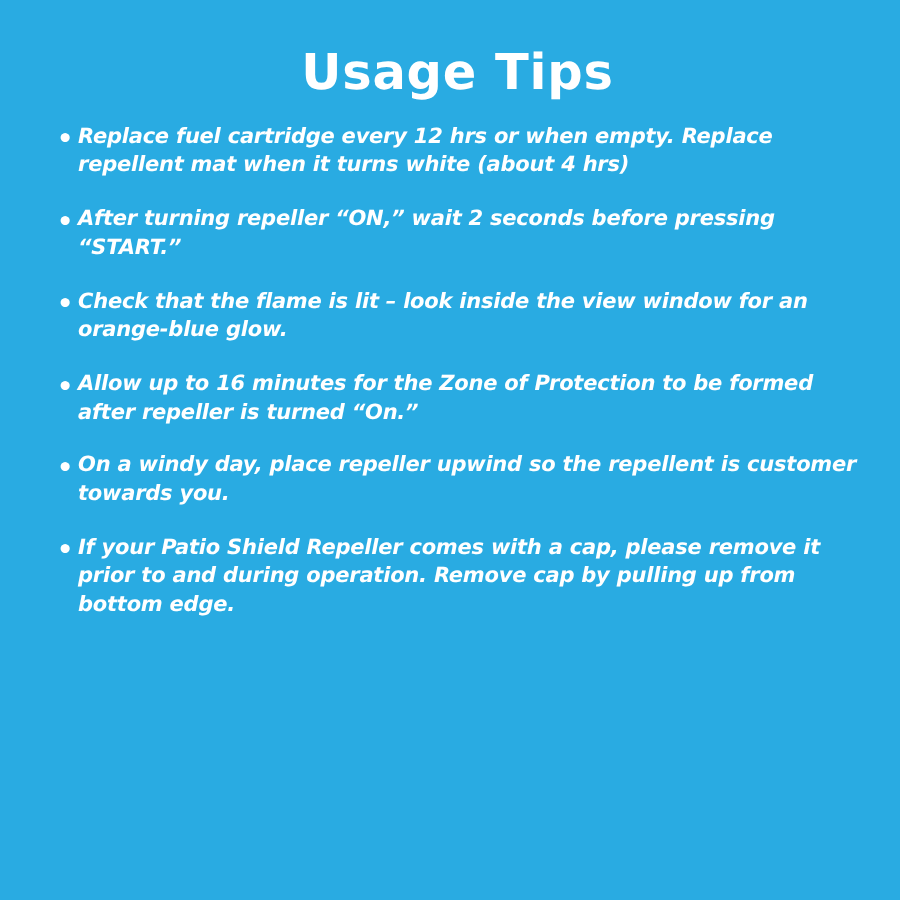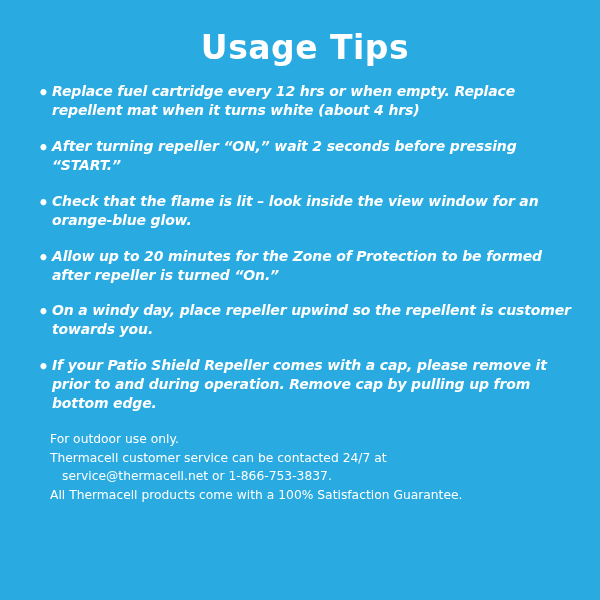--- a/index.html
+++ b/index.html
@@ -84,35 +84,29 @@
       <span class="tip-text">After turning repeller “ON,” wait 2 seconds before pressing “START.”</span>
     </div>
 
     <div class="tip">
       <span class="bullet">•</span>
       <span class="tip-text">Check that the flame is lit – look inside the view window for an orange-blue glow.</span>
     </div>
 
     <div class="tip">
       <span class="bullet">•</span>
-      <span class="tip-text">Allow up to 20 minutes for the Zone of Protection to be formed after repeller is turned “On.”</span>
+      <span class="tip-text">Allow up to 16 minutes for the Zone of Protection to be formed after repeller is turned “On.”</span>
     </div>
 
     <div class="tip">
       <span class="bullet">•</span>
       <span class="tip-text">On a windy day, place repeller upwind so the repellent is customer towards you.</span>
     </div>
 
     <div class="tip">
       <span class="bullet">•</span>
       <span class="tip-text">If your Patio Shield Repeller comes with a cap, please remove it prior to and during operation. Remove cap by pulling up from bottom edge.</span>
     </div>
 
   </div>
 
-  <div class="footer">
-    <div>For outdoor use only.</div>
-    <div>Thermacell customer service can be contacted 24/7 at</div>
-    <div class="indent">service@thermacell.net or 1-866-753-3837.</div>
-    <div>All Thermacell products come with a 100% Satisfaction Guarantee.</div>
-  </div>
 
 </div>
 
 </body></html>

